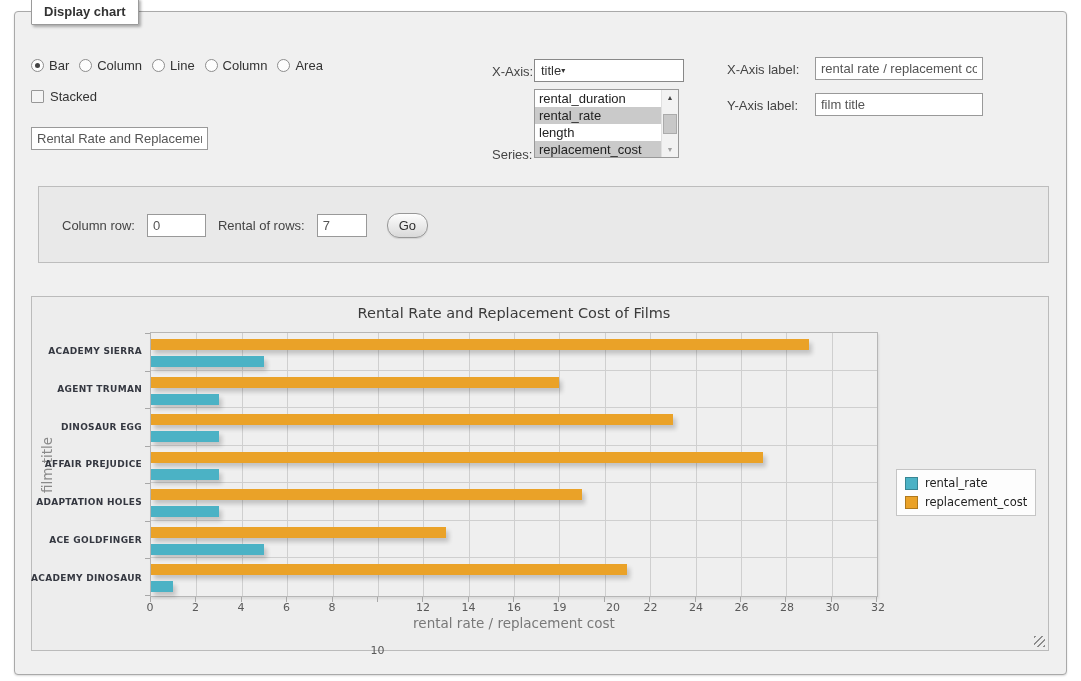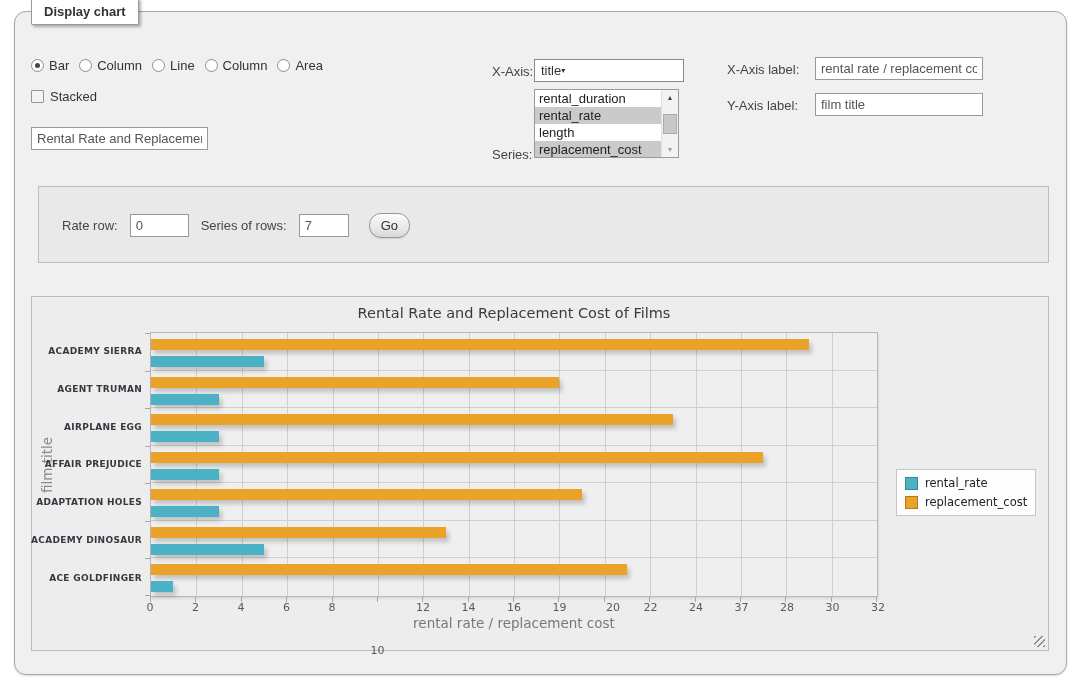--- a/index.html
+++ b/index.html
@@ -1,21 +1,21 @@
 <!DOCTYPE html>
 <html><head>
 <meta charset="utf-8">
 <style>
   * { box-sizing: border-box; margin: 0; padding: 0; }
   html, body { width: 1081px; height: 681px; background: #ffffff; overflow: hidden;
     font-family: "Liberation Sans", sans-serif; }
 
   
   #fieldset { position: absolute; left: 14px; top: 11px; width: 1053px; height: 664px;
-    background: #f0f0f0; border: 1px solid #a9a9a9; border-radius: 12px;
+    background: #f0f0f0; border: 1px solid #a9a9a9; border-radius: 4px;
     box-shadow: 0 1px 2px rgba(0,0,0,0.15); }
   #fieldset-legend { position: absolute; left: 16px; top: -14px; background: #ffffff;
     border: 1px solid #9a9a9a; padding: 5px 12px; font-size: 13px; font-weight: bold;
     color: #333; box-shadow: 2px 2px 3px rgba(0,0,0,0.3); border-radius: 1px; }
 
   
   #chart-type-row { position: absolute; left: 16px; top: 46px; display: flex;
     align-items: center; gap: 10px; font-size: 13px; color: #333; }
   .radio-item { display: flex; align-items: center; gap: 5px; }
   .radio { width: 13px; height: 13px; border-radius: 50%; border: 1px solid #8d8d8d;
@@ -188,41 +188,41 @@
     <span class="ctl-label" style="position:absolute; left:0; top:5px; white-space:nowrap;">X-Axis label:</span>
     <input class="text-input axis-label-input" type="text" value="rental rate / replacement cost" style="">
   </div>
   <div id="y-axis-label-row">
     <span class="ctl-label" style="position:absolute; left:0; top:5px; white-space:nowrap;">Y-Axis label:</span>
     <input class="text-input axis-label-input" type="text" value="film title" style="">
   </div>
 
   <div id="rows-panel">
     <div id="rows-panel-inner">
-      <span class="ctl-label">Rate row:</span>
+      <span class="ctl-label">Column row:</span>
       <input id="start-row-input" class="text-input" type="text" value="0" style="">
-      <span class="ctl-label">Series of rows:</span>
+      <span class="ctl-label">Rental of rows:</span>
       <input id="num-rows-input" class="text-input" type="text" value="7" style="">
       <button id="go-button">Go</button>
     </div>
   </div>
 
   <div id="chart-box">
     <div id="chart-title">Rental Rate and Replacement Cost of Films</div>
     <div id="y-axis-title">
       <span>film title</span>
     </div>
     <div id="cat-labels">
         <div class="cat-label" style="height: 14.2857%;">ACADEMY SIERRA</div>
         <div class="cat-label" style="height: 14.2857%;">AGENT TRUMAN</div>
-        <div class="cat-label" style="height: 14.2857%;">AIRPLANE EGG</div>
+        <div class="cat-label" style="height: 14.2857%;">DINOSAUR EGG</div>
         <div class="cat-label" style="height: 14.2857%;">AFFAIR PREJUDICE</div>
         <div class="cat-label" style="height: 14.2857%;">ADAPTATION HOLES</div>
+        <div class="cat-label" style="height: 14.2857%;">ACE GOLDFINGER</div>
         <div class="cat-label" style="height: 14.2857%;">ACADEMY DINOSAUR</div>
-        <div class="cat-label" style="height: 14.2857%;">ACE GOLDFINGER</div>
       </div>
     <div id="plot">
       <div id="gridlines">
           <div class="vgrid" style="left: 6.25%;"></div>
           <div class="vgrid" style="left: 12.5%;"></div>
           <div class="vgrid" style="left: 18.75%;"></div>
           <div class="vgrid" style="left: 25%;"></div>
           <div class="vgrid" style="left: 31.25%;"></div>
           <div class="vgrid" style="left: 37.5%;"></div>
           <div class="vgrid" style="left: 43.75%;"></div>
@@ -300,21 +300,21 @@
         <span class="xtick-label" style="left: 18.75%;">6</span>
         <span class="xtick-label" style="left: 25%;">8</span>
         <span class="xtick-label" style="left: 31.25%; margin-top: 43px;">10</span>
         <span class="xtick-label" style="left: 37.5%; text-align: center;">12</span>
         <span class="xtick-label" style="left: 43.75%;">14</span>
         <span class="xtick-label" style="left: 50%;">16</span>
         <span class="xtick-label" style="left: 56.25%;">19</span>
         <span class="xtick-label" style="left: 62.5%; margin-left: 8px;">20</span>
         <span class="xtick-label" style="left: 68.75%;">22</span>
         <span class="xtick-label" style="left: 75%;">24</span>
-        <span class="xtick-label" style="left: 81.25%;">37</span>
+        <span class="xtick-label" style="left: 81.25%;">26</span>
         <span class="xtick-label" style="left: 87.5%;">28</span>
         <span class="xtick-label" style="left: 93.75%;">30</span>
         <span class="xtick-label" style="left: 100%;">32</span>
       </div>
     <div id="x-axis-title">rental rate / replacement cost</div>
     <div id="chart-legend">
         <div class="legend-entry">
           <span class="legend-swatch" style="background: rgb(75, 178, 197);"></span>
           <span class="legend-label">rental_rate</span>
         </div>

